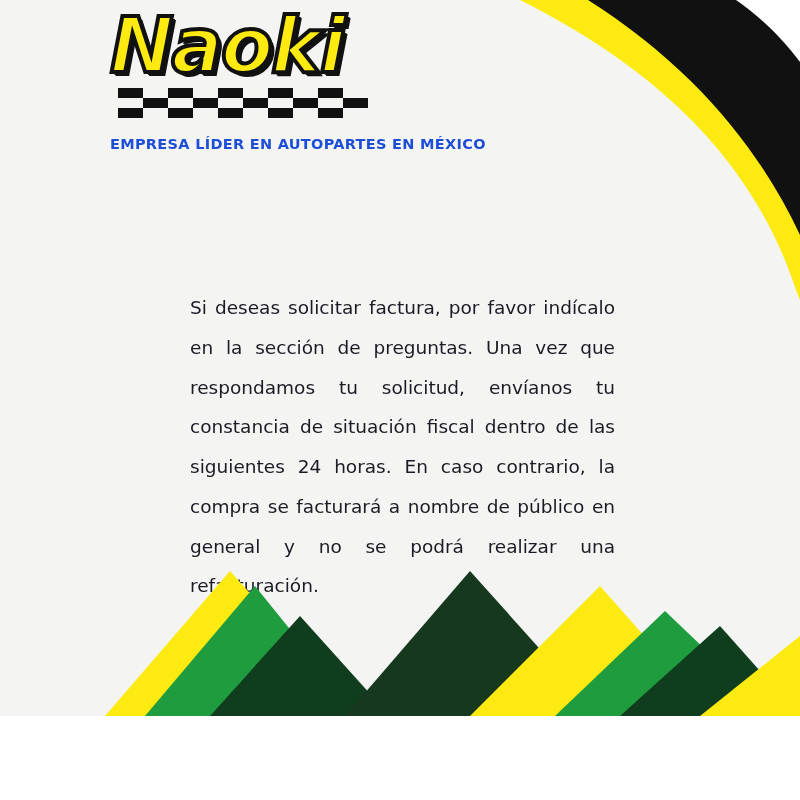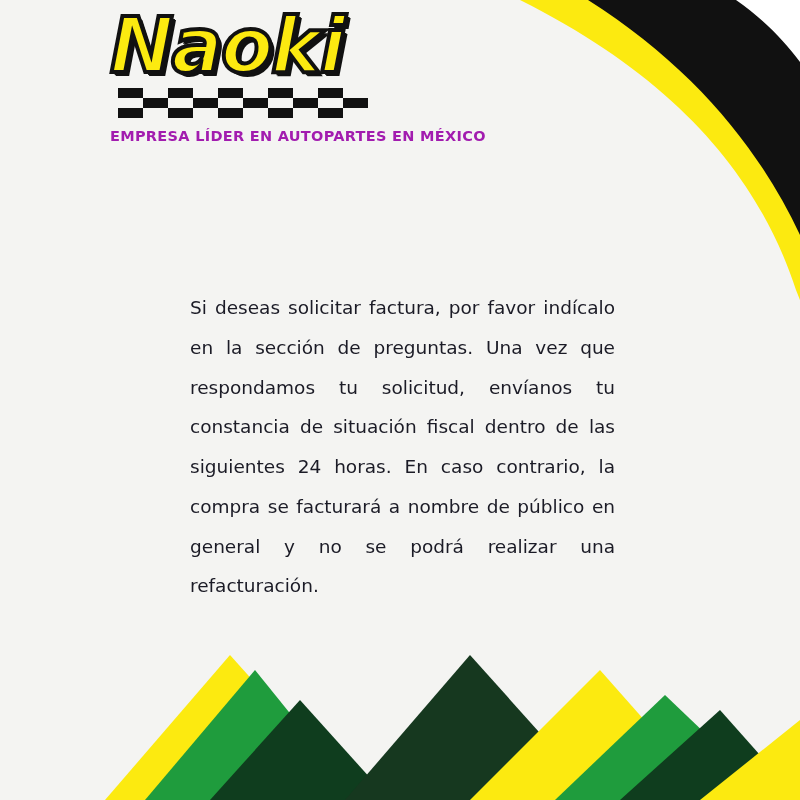--- a/index.html
+++ b/index.html
@@ -10,21 +10,21 @@
   body {
     width: 800px;
     height: 800px;
     font-family: "DejaVu Sans", sans-serif;
     overflow: hidden;
   }
 
   #poster {
     position: relative;
     width: 800px;
-    height: 800px;
+    height: 716px;
     background: #f4f4f2;
     overflow: hidden;
   }
 
   
   .corner-top {
     position: absolute;
     top: 0;
     right: 0;
     width: 340px;
@@ -80,25 +80,25 @@
   }
 
   .checker {
     margin-top: 4px;
     margin-left: 8px;
     width: 250px;
     height: 30px;
   }
 
   .tagline {
-    margin-top: 6px;
+    margin-top: 14px;
     font-family: "DejaVu Sans", sans-serif;
     font-size: 14.5px;
     font-weight: bold;
-    color: #a21caf;
+    color: #1d4ed8;
     letter-spacing: 0.3px;
     white-space: nowrap;
   }
 
   
   .headline {
     position: absolute;
     top: 205px;
     left: 0;
     width: 700px;

